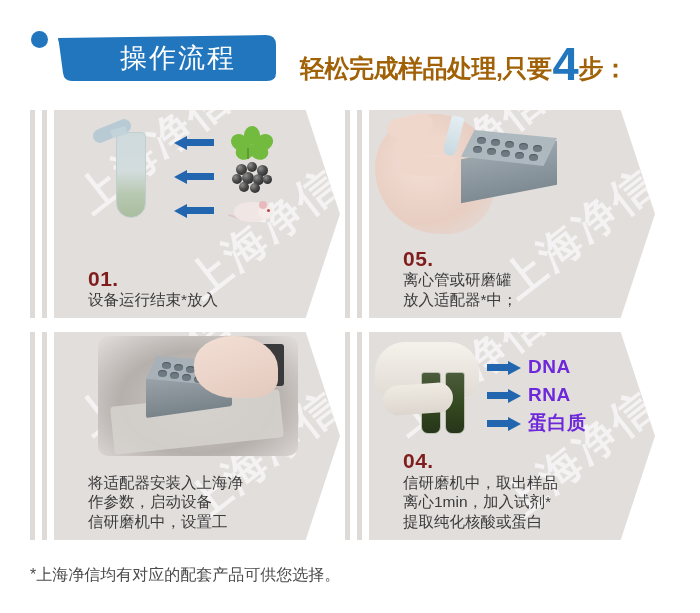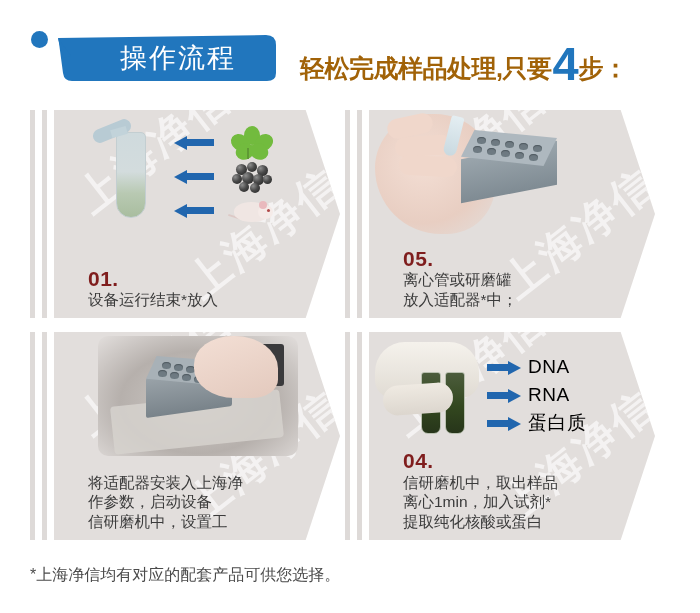--- a/index.html
+++ b/index.html
@@ -456,22 +456,22 @@
     position: absolute;
     right: 0;
     top: 0;
     width: 0; height: 0;
     border-top: 7px solid transparent;
     border-bottom: 7px solid transparent;
     border-left: 13px solid #2166ae;
   }
   .bio-label {
     font-size: 19px;
-    color: #000000;
-    font-weight: 400;
+    color: #6d28d9;
+    font-weight: 700;
     letter-spacing: 0.5px;
     white-space: nowrap;
   }
 
   
   #footer {
     position: absolute;
     left: 30px;
     top: 565px;
     font-size: 16px;

